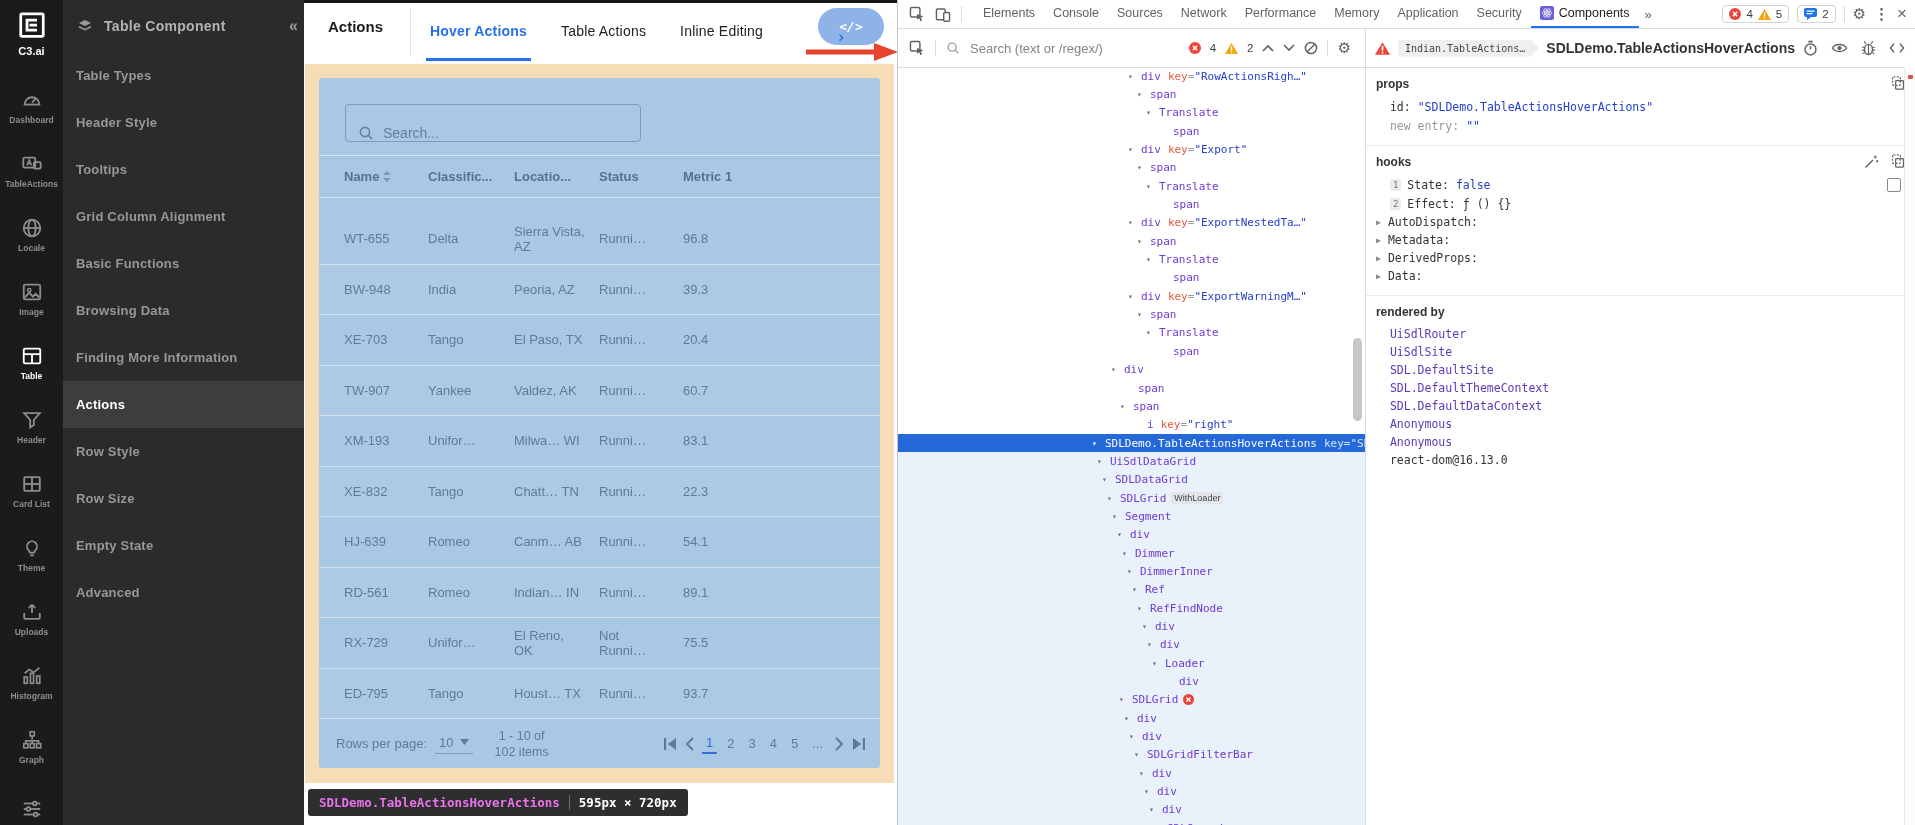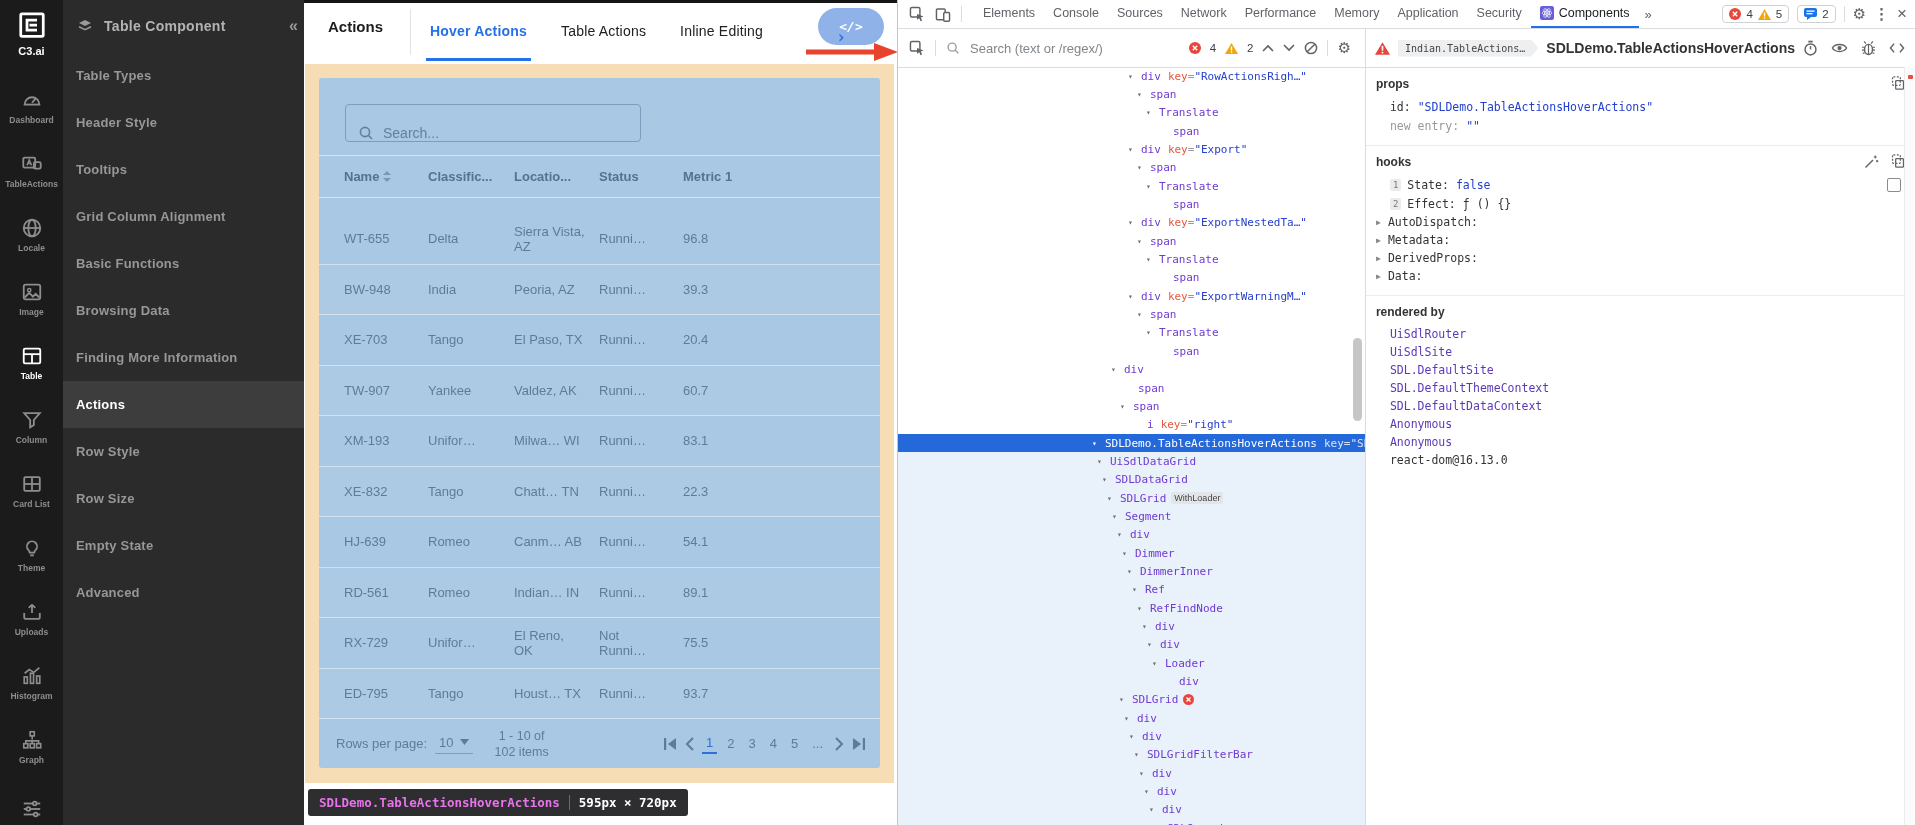--- a/index.html
+++ b/index.html
@@ -181,21 +181,21 @@
           </svg>
         </span>
         <span class="lbl">Table</span>
       </div>
       <div class="rail-item">
         <span class="ic">
           <svg width="22" height="22" viewBox="0 0 24 24" fill="none">
             <path d="M3.5 4.5h17L14 12v5.5l-4 2.5v-8z" stroke-width="2"></path>
           </svg>
         </span>
-        <span class="lbl">Column</span>
+        <span class="lbl">Header</span>
       </div>
       <div class="rail-item">
         <span class="ic">
           <svg width="22" height="22" viewBox="0 0 24 24" fill="none">
             <rect x="3.5" y="4.5" width="17" height="15" rx="1.5" stroke-width="2"></rect>
             <line x1="3.5" y1="12" x2="20.5" y2="12" stroke-width="2"></line>
             <line x1="12" y1="4.5" x2="12" y2="19.5" stroke-width="2"></line>
           </svg>
         </span>
         <span class="lbl">Card List</span>

